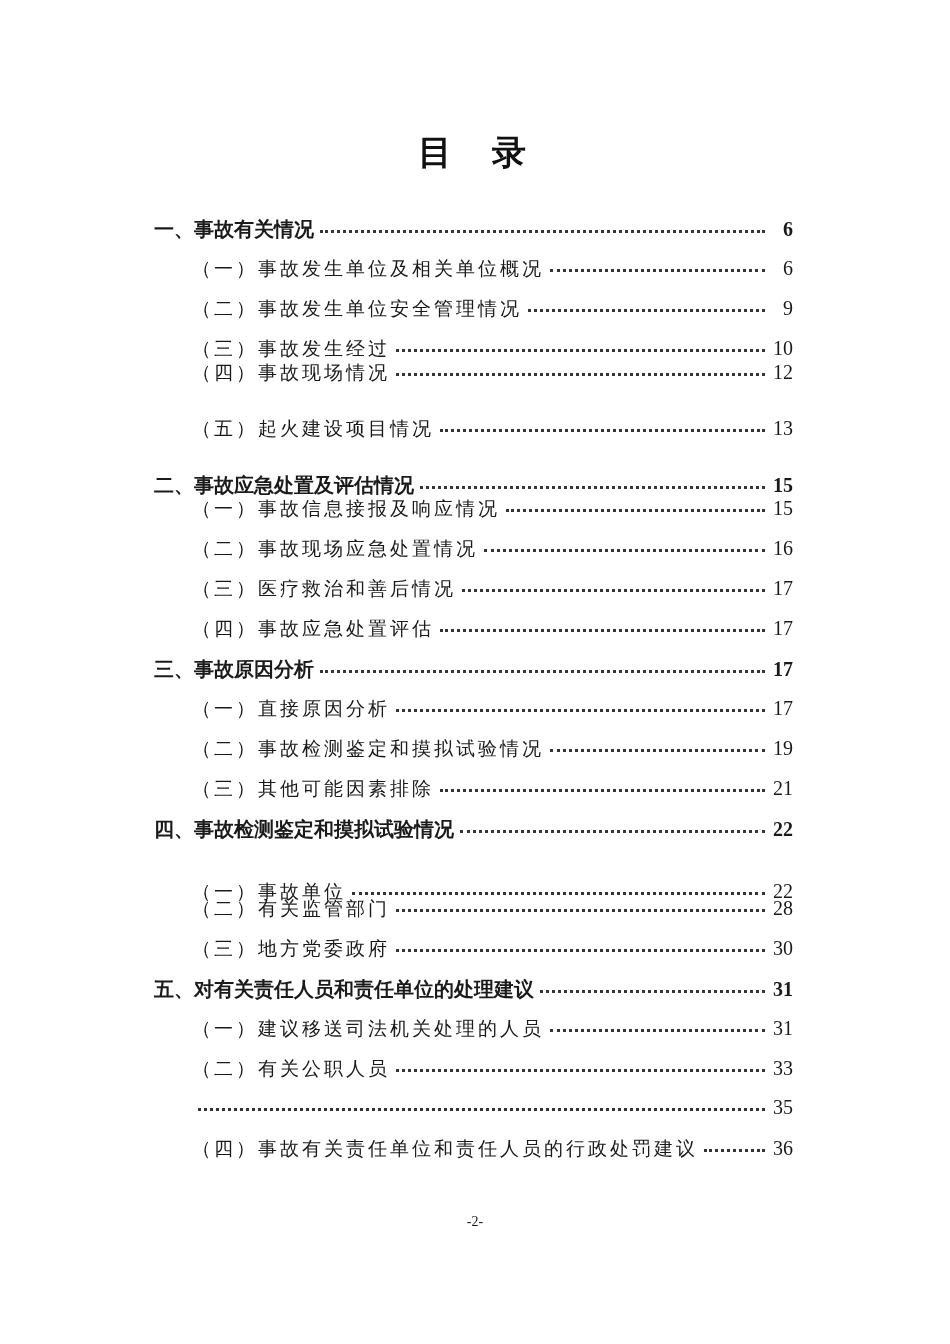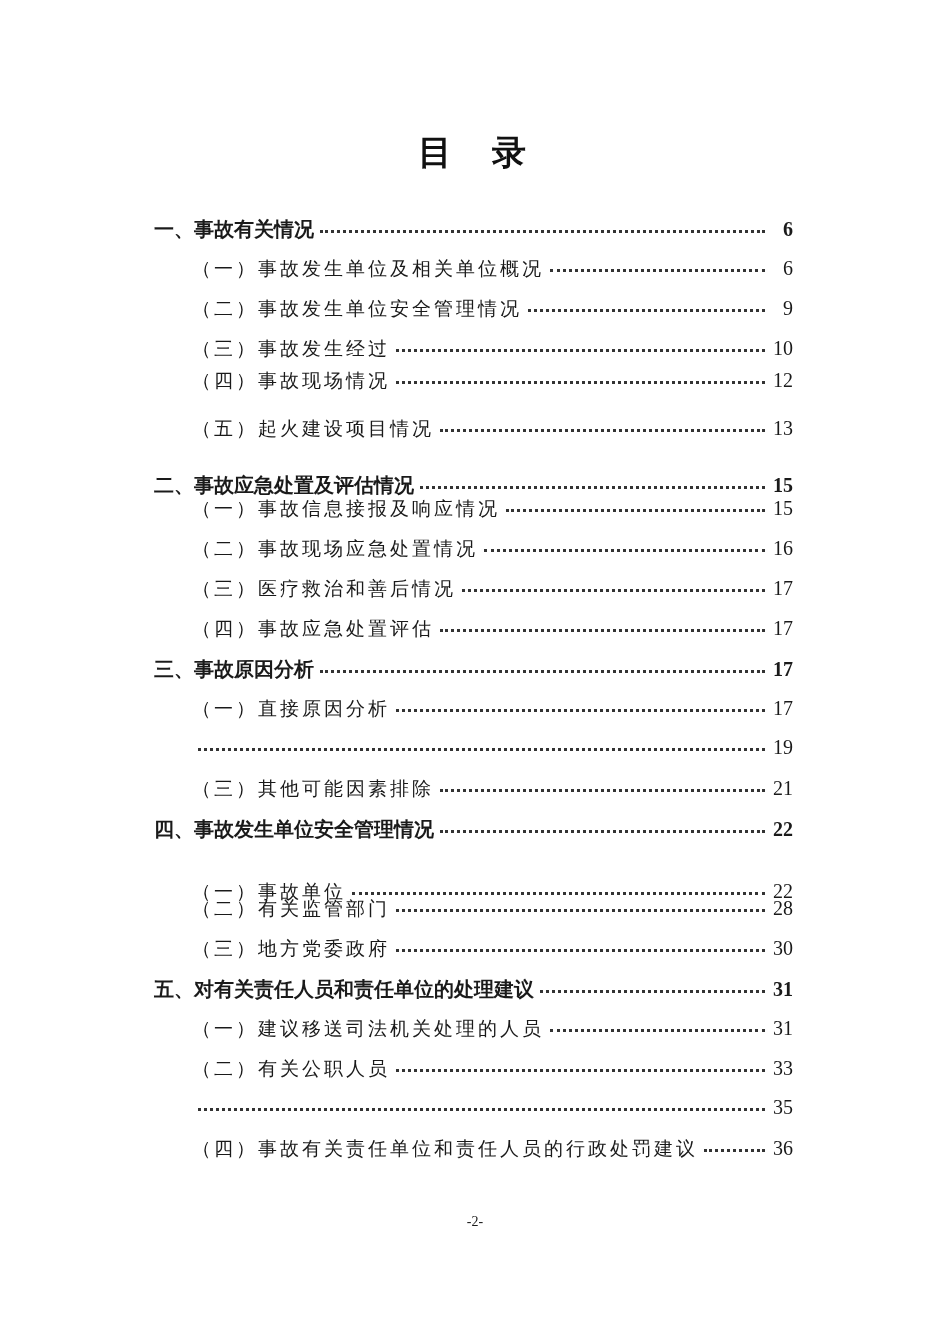--- a/index.html
+++ b/index.html
@@ -51,21 +51,21 @@
   <div class="row l2" style="top:80px">
       <span class="text">（二）事故发生单位安全管理情况</span>
       <span class="leader"></span>
       <span class="page">9</span>
     </div>
   <div class="row l2" style="top:120px">
       <span class="text">（三）事故发生经过</span>
       <span class="leader"></span>
       <span class="page">10</span>
     </div>
-  <div class="row l2" style="top:152px">
+  <div class="row l2" style="top:144px">
       <span class="text">（四）事故现场情况</span>
       <span class="leader"></span>
       <span class="page">12</span>
     </div>
   <div class="row l2" style="top:200px">
       <span class="text">（五）起火建设项目情况</span>
       <span class="leader"></span>
       <span class="page">13</span>
     </div>
   <div class="row l1" style="top:256px">
@@ -97,30 +97,31 @@
       <span class="text">三、事故原因分析</span>
       <span class="leader"></span>
       <span class="page">17</span>
     </div>
   <div class="row l2" style="top:480px">
       <span class="text">（一）直接原因分析</span>
       <span class="leader"></span>
       <span class="page">17</span>
     </div>
   <div class="row l2" style="top:520px">
+      <span class="text">（二）事故检测鉴定和摸拟试验情况</span>
       <span class="leader"></span>
       <span class="page">19</span>
     </div>
   <div class="row l2" style="top:560px">
       <span class="text">（三）其他可能因素排除</span>
       <span class="leader"></span>
       <span class="page">21</span>
     </div>
   <div class="row l1" style="top:600px">
-      <span class="text">四、事故发生单位安全管理情况</span>
+      <span class="text">四、事故检测鉴定和摸拟试验情况</span>
       <span class="leader"></span>
       <span class="page">22</span>
     </div>
   <div class="row l2" style="top:663px">
       <span class="text">（一）事故单位</span>
       <span class="leader"></span>
       <span class="page">22</span>
     </div>
   <div class="row l2" style="top:680px">
       <span class="text">（二）有关监管部门</span>

